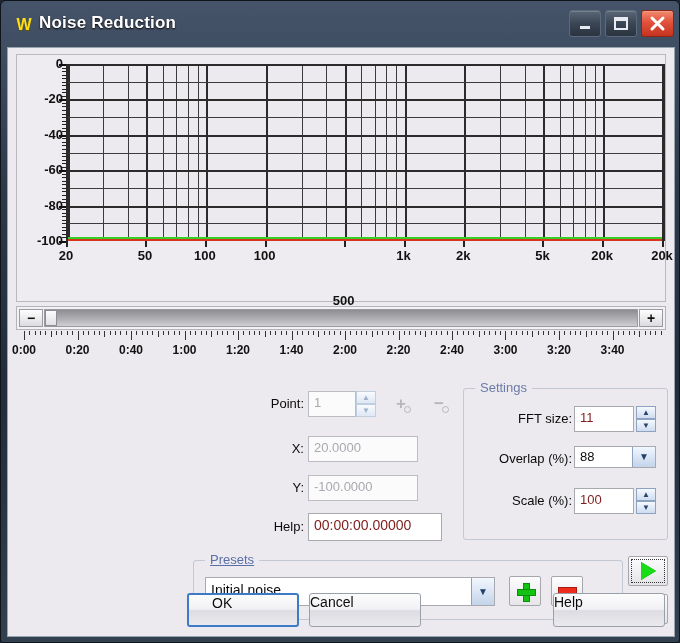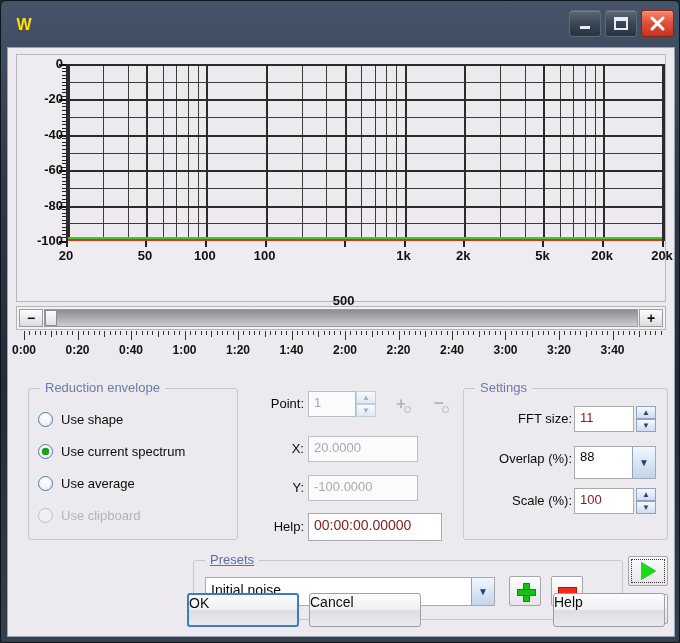--- a/index.html
+++ b/index.html
@@ -230,29 +230,30 @@
   .sq{width:15px;height:15px;background:#1414e6;border:1px solid #0b0b8d;}
 
   
   .dbtn{
     position:absolute;top:592px;height:34px;width:112px;box-sizing:border-box;
     background:linear-gradient(180deg,#fcfcfd 0%,#f1f1f4 48%,#dcdce2 52%,#eaeaee 100%);
     border:1px solid #9aa0a9;border-radius:3px;
     font-size:14px;color:#0b0b0b;cursor:pointer;
     font-family:"Liberation Sans",sans-serif;
   }
-  .dbtn.def{border:2px solid #3d7ac8;}
+  .dbtn.def{border:2px solid #3d7ac8;padding-left:23px;}
 </style>
 </head>
 <body>
 
 <div id="window">
 
   <div id="titlebar">
     <div id="app-icon">W</div>
+    <div id="title-text">Noise Reduction</div>
 
     <div class="wbtn" id="btn-min">
       <svg class="gl" viewBox="0 0 30 25">
         <rect x="10" y="15" width="10" height="3" fill="#e8ecf2"></rect>
       </svg>
     </div>
     <div class="wbtn" id="btn-max">
       <svg class="gl" viewBox="0 0 30 25">
         <rect x="9" y="7" width="12" height="11" fill="none" stroke="#e8ecf2" stroke-width="2"></rect>
         <rect x="9" y="7" width="12" height="3" fill="#e8ecf2"></rect>
@@ -540,40 +541,20 @@
         <div class="tlab" style="left: 222px;">1:20</div>
         <div class="tlab" style="left: 275.5px;">1:40</div>
         <div class="tlab" style="left: 329px;">2:00</div>
         <div class="tlab" style="left: 382.5px;">2:20</div>
         <div class="tlab" style="left: 436px;">2:40</div>
         <div class="tlab" style="left: 489.5px;">3:00</div>
         <div class="tlab" style="left: 543px;">3:20</div>
         <div class="tlab" style="left: 596.5px;">3:40</div>
       </div>
 
-    <div class="group" id="grp-env">
-      <div class="glabel">Reduction envelope</div>
-
-      <div class="radio-row" style="top:20px;">
-        <span class="radio"></span>
-        <span class="rlabel">Use shape</span>
-      </div>
-      <div class="radio-row" style="top:52px;">
-        <span class="radio sel"></span>
-        <span class="rlabel">Use current spectrum</span>
-      </div>
-      <div class="radio-row" style="top:84px;">
-        <span class="radio"></span>
-        <span class="rlabel">Use average</span>
-      </div>
-      <div class="radio-row" style="top:116px;">
-        <span class="radio dis"></span>
-        <span class="rlabel dis">Use clipboard</span>
-      </div>
-    </div>
 
     <div id="point-section">
       <div class="flabel" style="left:238px;top:348px;width:58px;">Point:</div>
       <div class="tfield dis" style="left:300px;top:343px;width:48px;height:26px;">1</div>
       <div class="spin dis" style="left:348px;top:343px;height:26px;">
         <div>▲</div>
         <div>▼</div>
       </div>
       <div class="picon" style="left:382px;top:347px;">+<span class="dot"></span></div>
       <div class="picon" style="left:420px;top:347px;">−<span class="dot"></span></div>
@@ -592,21 +573,21 @@
       <div class="glabel">Settings</div>
 
       <div class="flabel" style="left:8px;top:22px;width:100px;">FFT size:</div>
       <div class="tfield" style="left:110px;top:17px;width:60px;height:26px;">11</div>
       <div class="spin" style="left:172px;top:17px;height:26px;">
         <div>▲</div>
         <div>▼</div>
       </div>
 
       <div class="flabel" style="left:0px;top:62px;width:108px;">Overlap (%):</div>
-      <div class="combo" style="left:110px;top:57px;width:82px;height:33px;">
+      <div class="combo" style="left:110px;top:57px;width:82px;height:22px;">
         <span>88</span>
         <span class="arrow">▼</span>
       </div>
 
       <div class="flabel" style="left:10px;top:104px;width:98px;">Scale (%):</div>
       <div class="tfield" style="left:110px;top:99px;width:60px;height:26px;">100</div>
       <div class="spin" style="left:172px;top:99px;height:26px;">
         <div>▲</div>
         <div>▼</div>
       </div>

